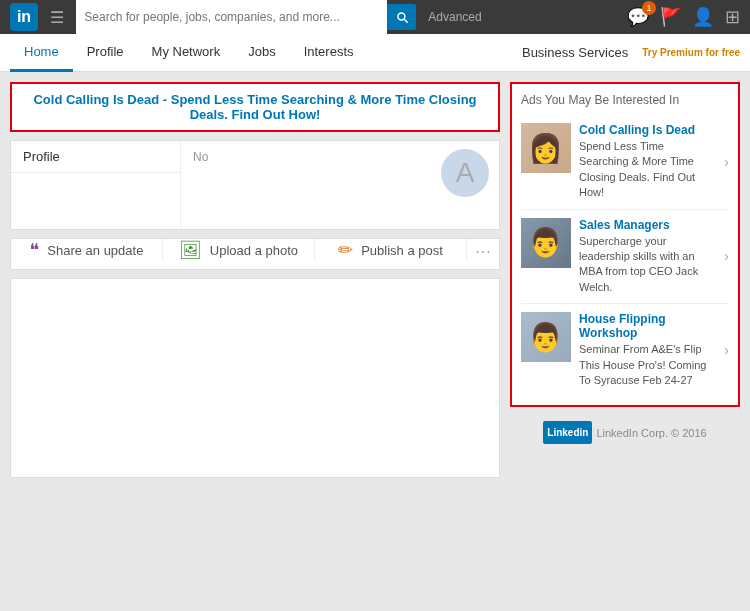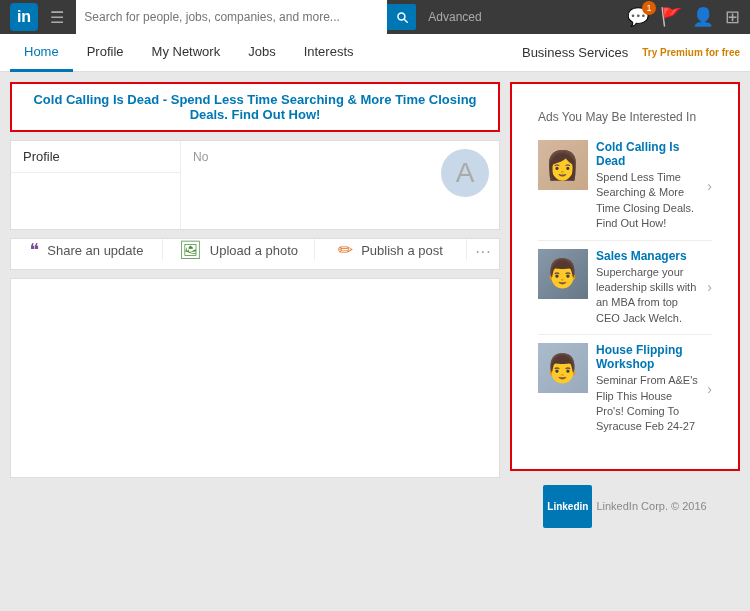--- a/index.html
+++ b/index.html
@@ -230,21 +230,21 @@
     .post-area {
       background: white;
       border: 1px solid #ddd;
       min-height: 200px;
     }
 
     
     .ads-panel {
       background: white;
       border: 2px solid #e0000c;
-      padding: 26px;
+      padding: 9px;
     }
     .ads-title {
       font-size: 12px;
       color: #666;
       margin-bottom: 8px;
       font-weight: normal;
     }
     .ad-item {
       display: flex;
       align-items: flex-start;
@@ -295,21 +295,21 @@
       display: inline-flex;
       align-items: center;
       gap: 4px;
       margin-top: 4px;
     }
     .linkedin-footer-logo {
       background: #0077b5;
       color: white;
       font-size: 10px;
       font-weight: bold;
-      padding: 16px 4px;
+      padding: 6px 4px;
       border-radius: 2px;
     }
 
     
     .person-face {
       font-size: 28px;
       color: #aaa;
     }
   </style>
 </head>

